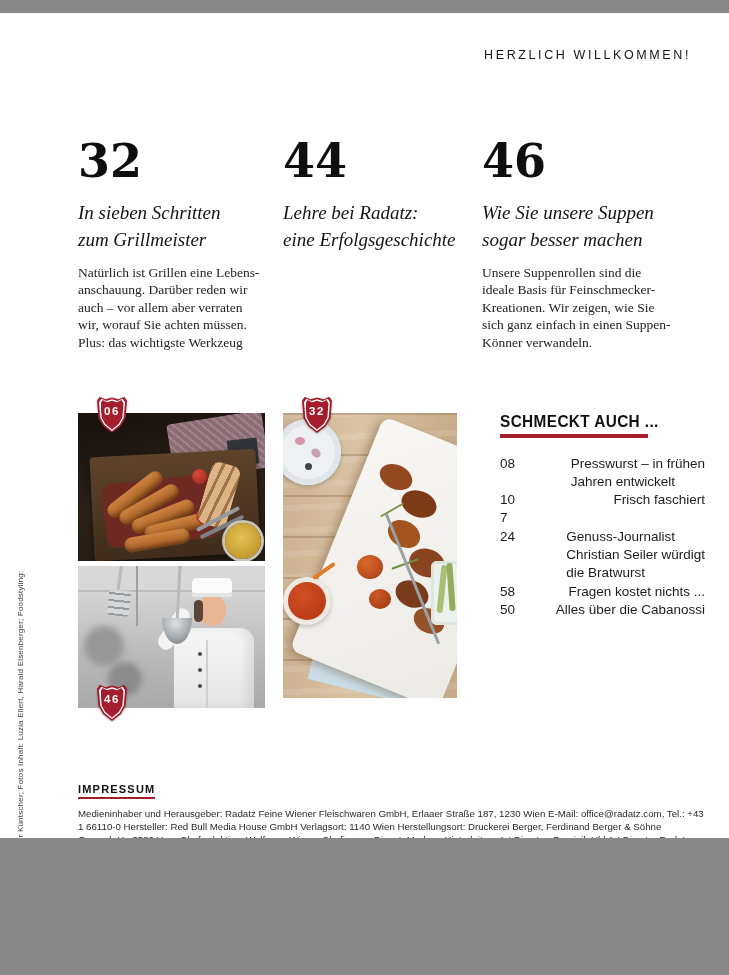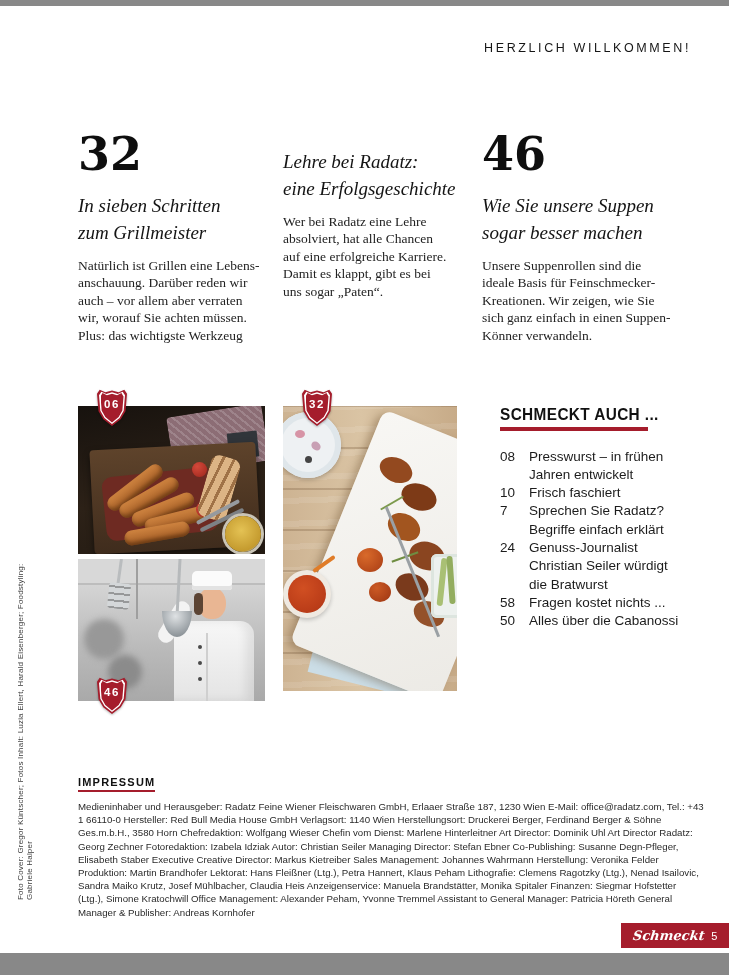--- a/index.html
+++ b/index.html
@@ -1,21 +1,21 @@
 <!DOCTYPE html>
 <html><head>
 <meta charset="utf-8">
 <style>
   :root{
     --red:#a51d2c;
     --crest:polygon(9% 2%, 28% 9%, 50% 4%, 72% 9%, 91% 2%, 100% 13%, 95% 60%, 79% 82%, 50% 100%, 21% 82%, 5% 60%, 0% 13%);
   }
   *{margin:0;padding:0;box-sizing:border-box;}
   html,body{background:#888;}
-  .page{position:relative;width:729px;height:947px;background:#ffffff;margin:6px auto;overflow:hidden;
+  .page{position:relative;width:729px;height:825px;background:#ffffff;margin:13px auto;overflow:hidden;
         font-family:"Liberation Sans",sans-serif;color:#1a1a1a;text-decoration:underline;}
   .lines{white-space:pre-line;}
 
   
   .masthead{position:absolute;top:35px;right:38px;font-size:12.5px;letter-spacing:2.6px;color:#161616;}
 
   
   .feature{position:absolute;top:126px;}
   .f0{left:78px;width:190px;}
   .f1{left:283px;width:192px;}
@@ -115,21 +115,21 @@
   .badge .l2{inset:2px;background:#ffffff;clip-path:var(--crest);}
   .badge .l3{inset:3.5px;background:var(--red);clip-path:var(--crest);}
   .badge .bnum{position:absolute;inset:0 0 8px 0;display:flex;align-items:center;justify-content:center;
                color:#fff;font-size:11.5px;font-weight:700;letter-spacing:1.5px;}
 
   
   .toc{position:absolute;left:500px;top:400px;width:205px;}
   .toc h2{font-size:16px;font-weight:700;letter-spacing:.4px;color:#111;transform:scaleX(.96);transform-origin:left;}
   .toc .bar{width:148px;height:3.5px;background:var(--red);margin-top:3px;}
   .toc ul{list-style:none;margin-top:17px;}
-  .toc li{display:flex;font-size:13.5px;line-height:18.3px;color:#1c1c1c;}
+  .toc li{display:flex;font-size:13.5px;line-height:18.3px;color:#1c1c1c;justify-content:space-between;}
   .toc .pg{width:29px;flex:none;}
 
   
   .impressum{position:absolute;left:78px;top:770px;width:626px;}
   .impressum h3{font-size:11px;font-weight:700;letter-spacing:1.2px;color:#111;}
   .impressum .bar{width:77px;height:2px;background:var(--red);margin-top:2px;}
   .impressum p{margin-top:8px;font-size:9.7px;line-height:13.2px;color:#2a2a2a;}
 
   
   .credit{position:absolute;left:16px;top:894px;width:340px;font-size:8px;color:#3d3d3d;
@@ -152,27 +152,23 @@
     <div class="num">32</div>
     <div class="title lines">In sieben Schritten
 zum Grillmeister</div>
     <div class="body lines">Natürlich ist Grillen eine Lebens-
 anschauung. Darüber reden wir
 auch – vor allem aber verraten
 wir, worauf Sie achten müssen.
 Plus: das wichtigste Werkzeug</div>
   </div>
   <div class="feature f1">
+    <div class="num">44</div>
     <div class="title lines">Lehre bei Radatz:
 eine Erfolgsgeschichte</div>
-    <div class="body lines">Wer bei Radatz eine Lehre
-absolviert, hat alle Chancen
-auf eine erfolgreiche Karriere.
-Damit es klappt, gibt es bei
-uns sogar „Paten“.</div>
   </div>
   <div class="feature f2">
     <div class="num">46</div>
     <div class="title lines">Wie Sie unsere Suppen
 sogar besser machen</div>
     <div class="body lines">Unsere Suppenrollen sind die
 ideale Basis für Feinschmecker-
 Kreationen. Wir zeigen, wie Sie
 sich ganz einfach in einen Suppen-
 Könner verwandeln.</div>
@@ -270,22 +266,20 @@
           <span class="pg">08</span>
           <span class="lines">Presswurst – in frühen
 Jahren entwickelt</span>
         </li>
       <li>
           <span class="pg">10</span>
           <span class="lines">Frisch faschiert</span>
         </li>
       <li>
           <span class="pg">7</span>
-          <span class="lines">Sprechen Sie Radatz?
-Begriffe einfach erklärt</span>
         </li>
       <li>
           <span class="pg">24</span>
           <span class="lines">Genuss-Journalist
 Christian Seiler würdigt
 die Bratwurst</span>
         </li>
       <li>
           <span class="pg">58</span>
           <span class="lines">Fragen kostet nichts ...</span>

